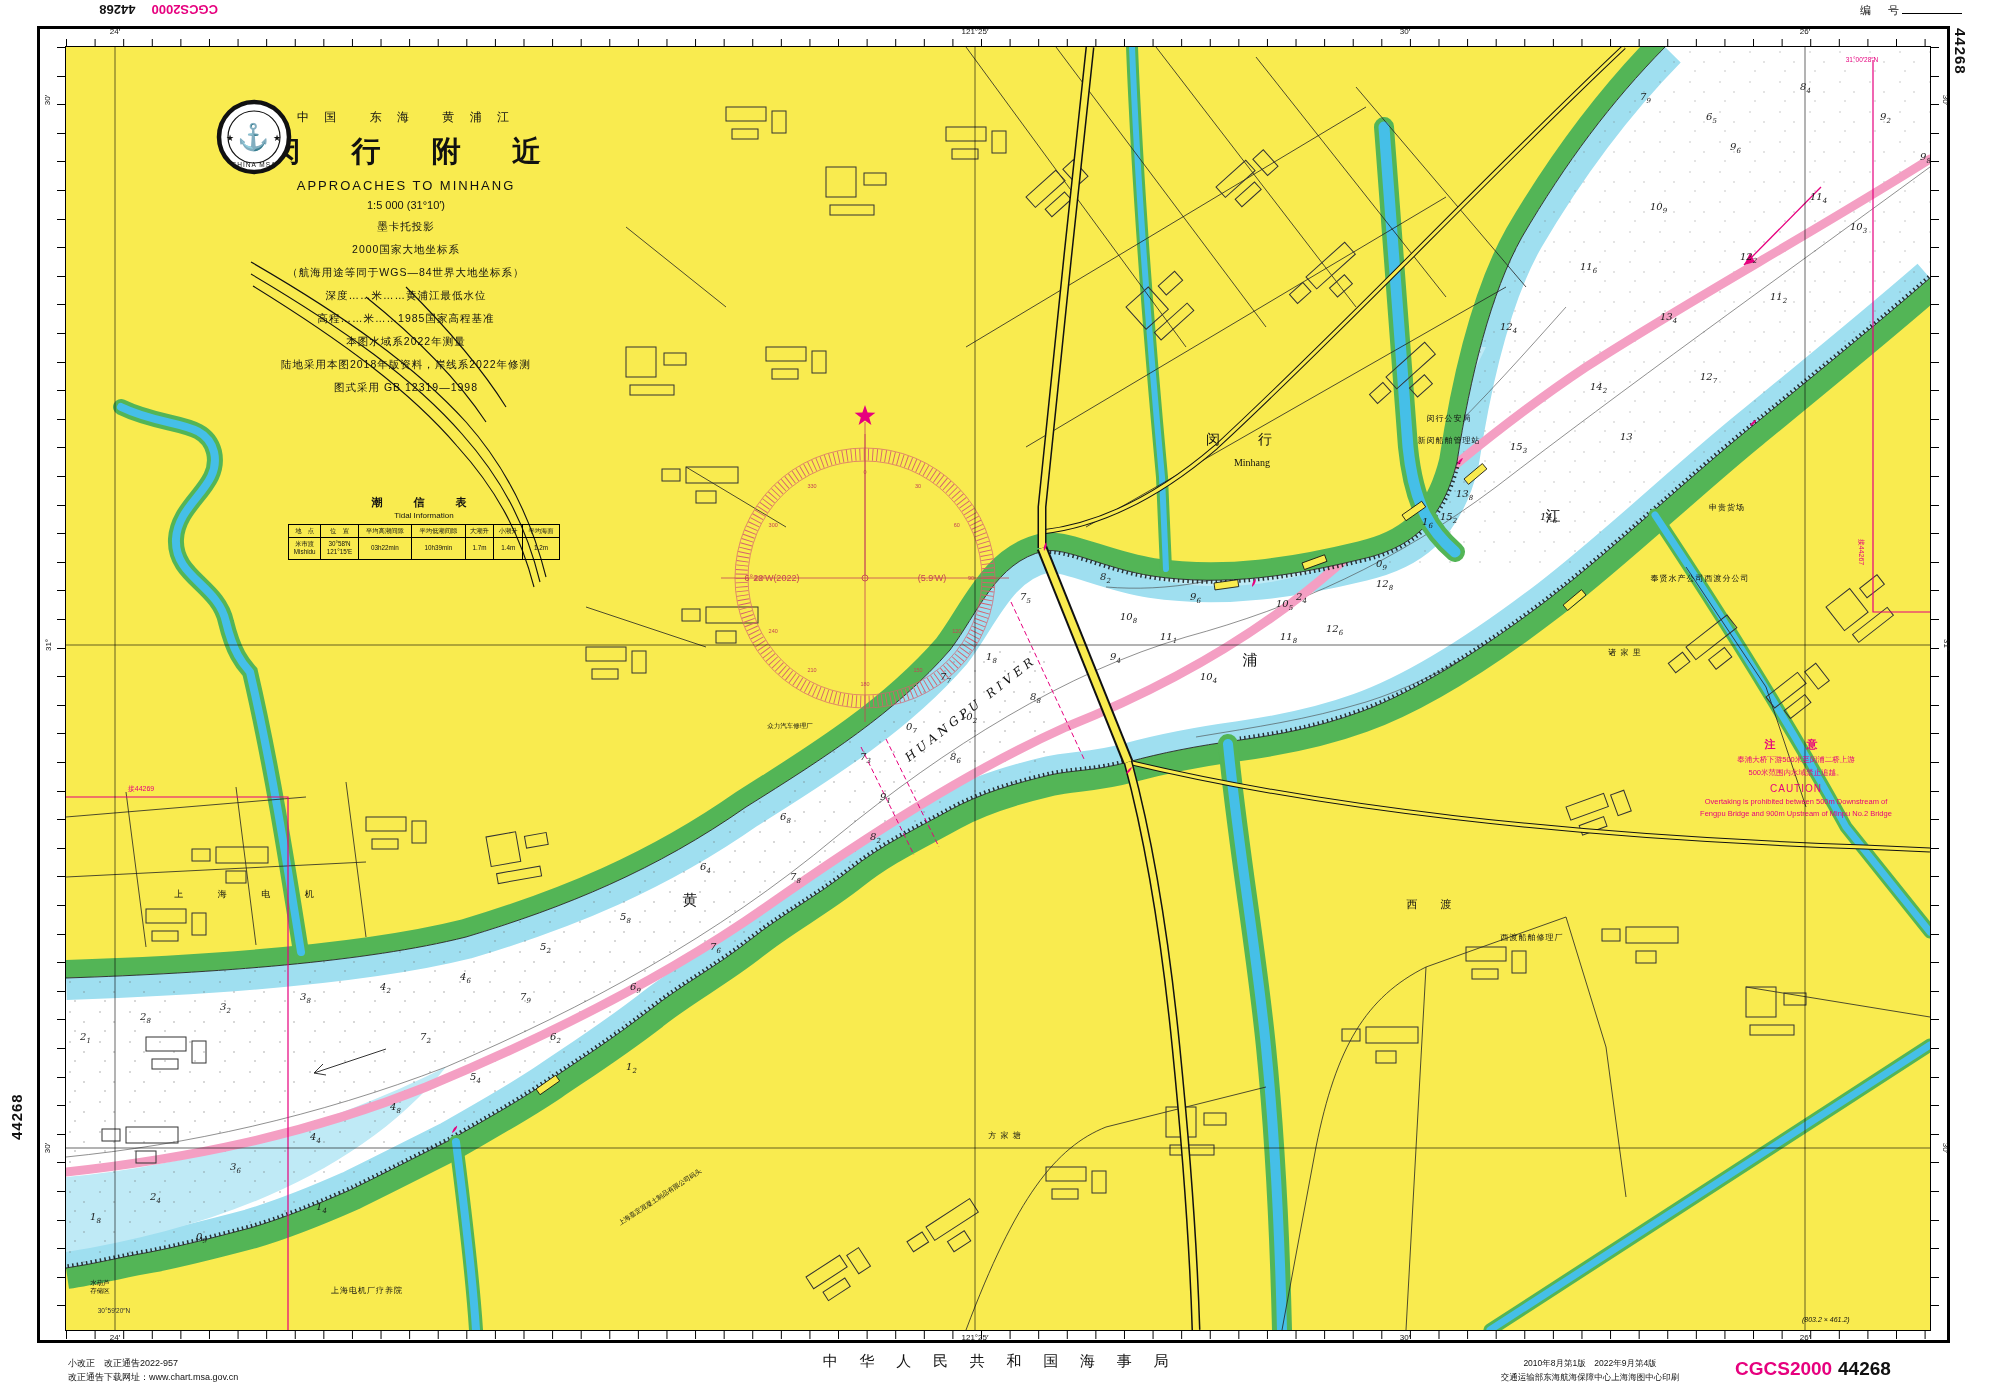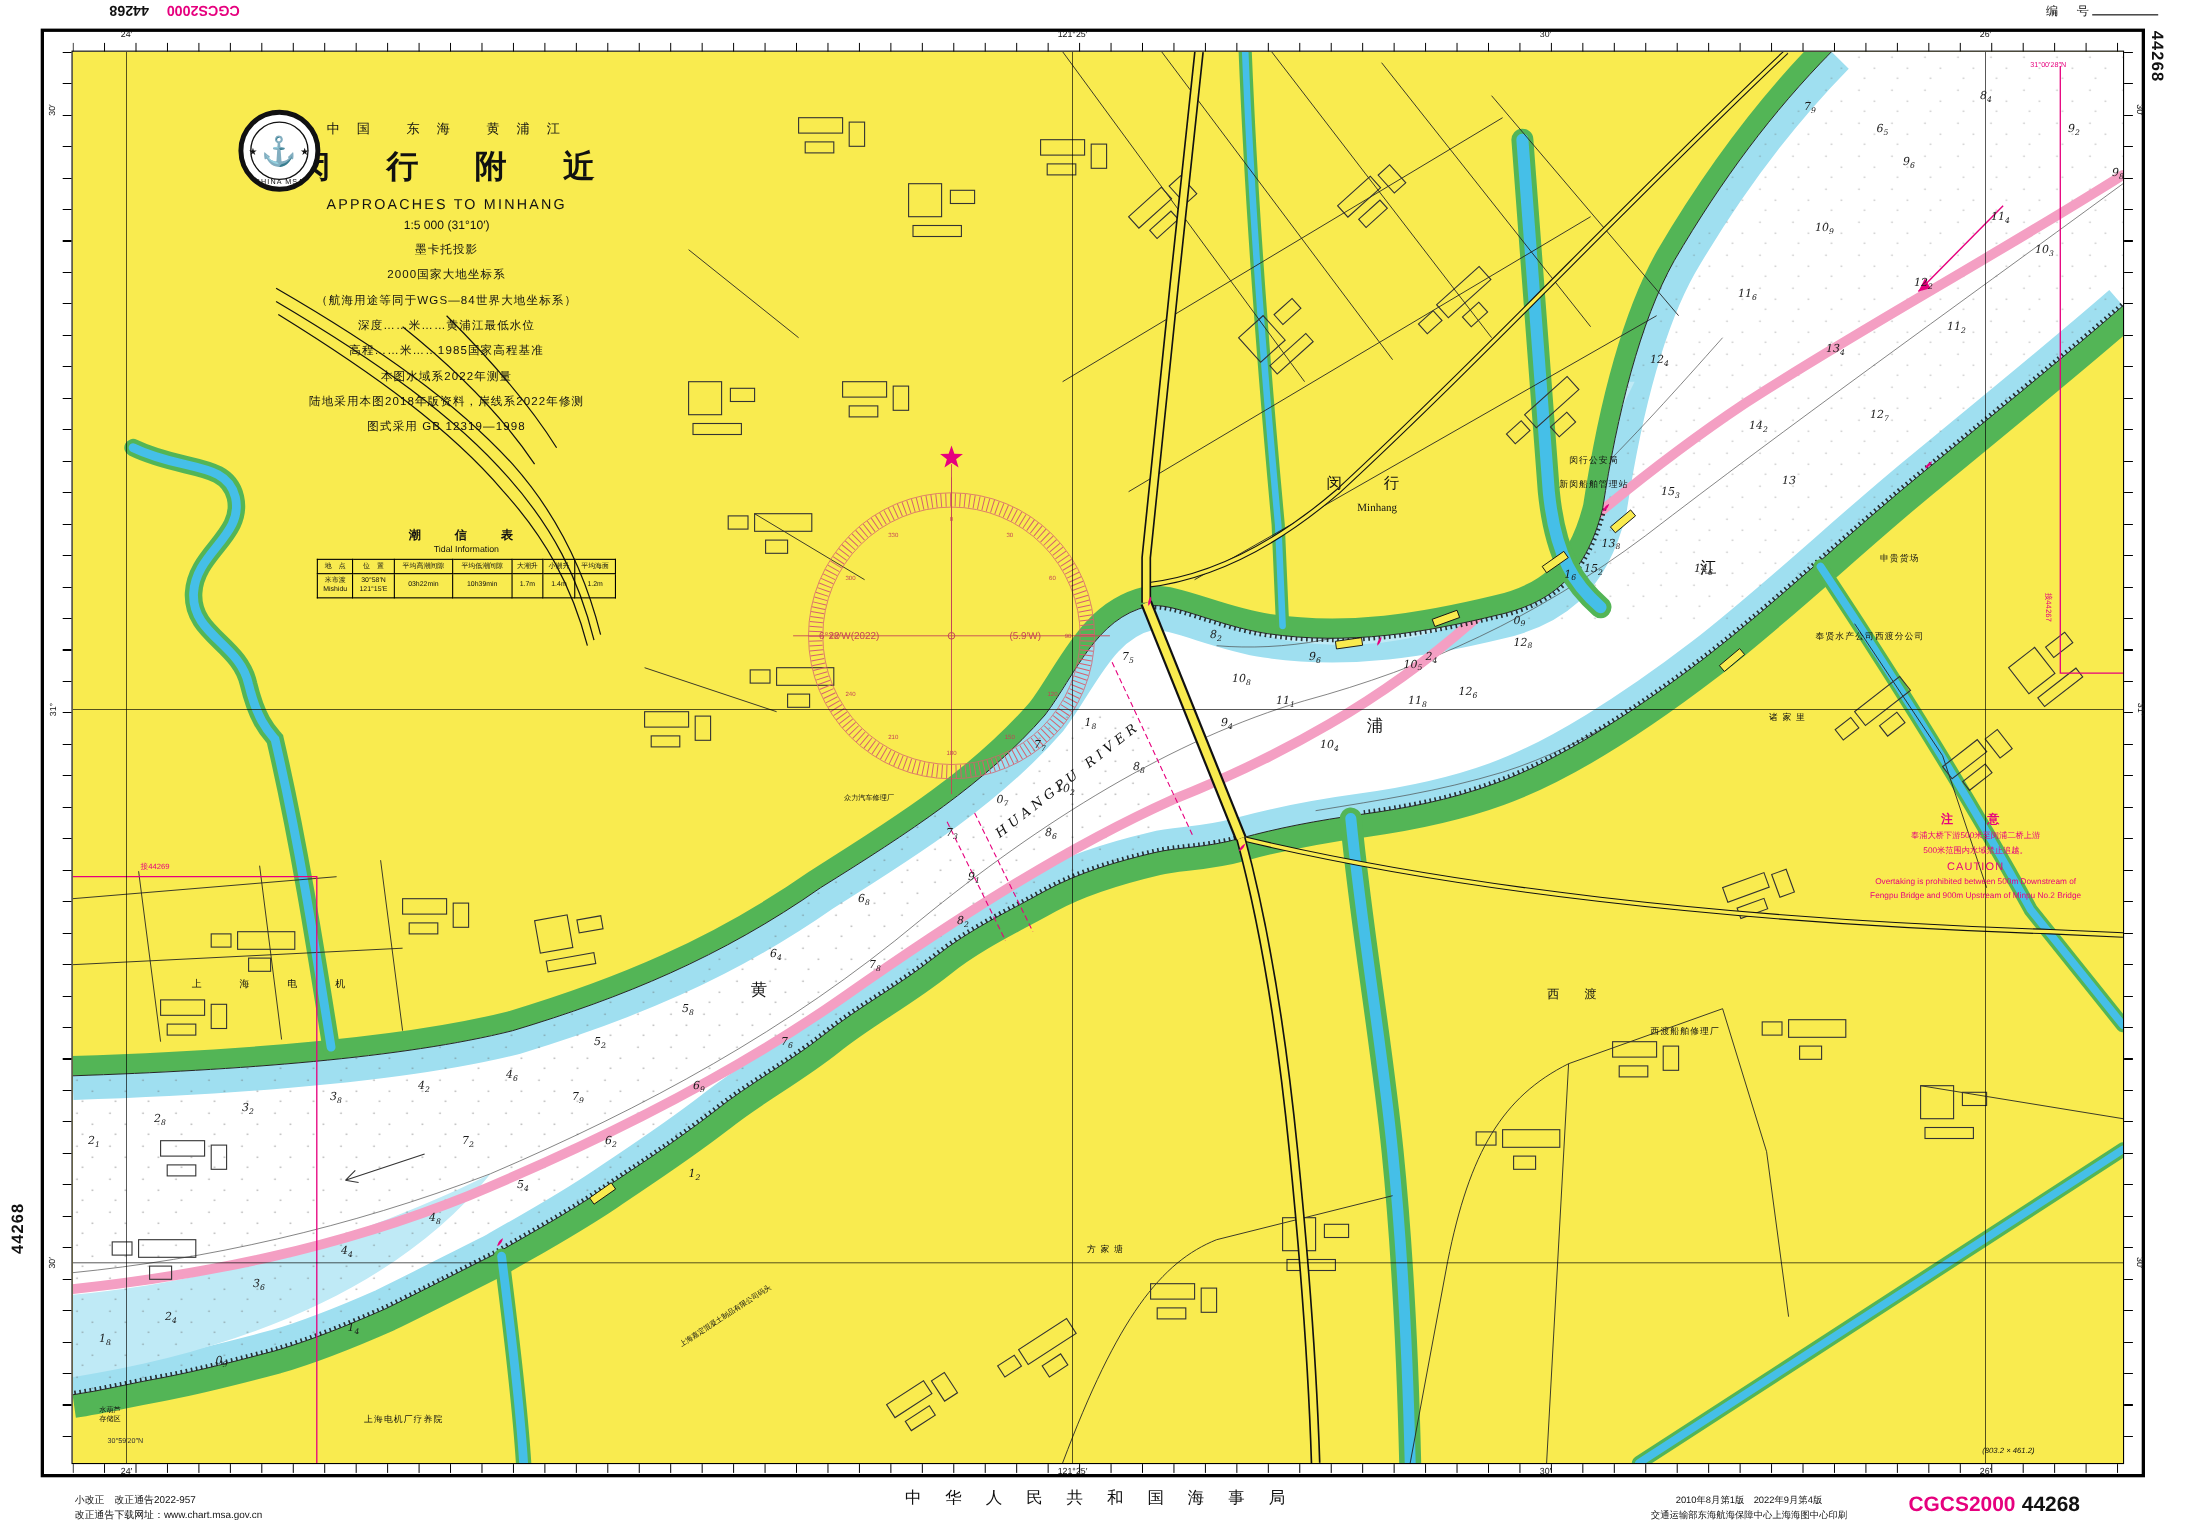--- a/index.html
+++ b/index.html
@@ -29,21 +29,21 @@
   .lbl.spread{font-size:9px;letter-spacing:16px;}
   
   #title-block{position:absolute;left:150px;top:52px;width:380px;text-align:center;}
   #title-block .l0{font-size:12px;letter-spacing:6px;margin-top:10px;}
   #title-block .l1{font-size:29px;letter-spacing:22px;margin-top:6px;font-family:"Liberation Serif",serif;font-weight:bold;text-indent:22px;}
   #title-block .l2{font-size:13px;letter-spacing:2px;margin-top:6px;}
   #title-block .l3{font-size:11px;margin-top:6px;}
   #title-block .ln{font-size:10.5px;margin-top:9px;letter-spacing:1px;}
   
   #tide{position:absolute;left:222px;top:432px;width:272px;text-align:center;}
-  #tide .tt-cn{font-size:11px;font-weight:bold;letter-spacing:10px;}
+  #tide .tt-cn{font-size:11px;font-weight:bold;letter-spacing:10px;margin-top:16px;}
   #tide .tt-en{font-size:8px;margin-top:1px;}
   #tide table{border-collapse:collapse;margin-top:4px;width:272px;border:1.5px solid #000;}
   #tide th,#tide td{border:1px solid #000;font-size:6.3px;font-weight:normal;padding:2px 1px;white-space:pre-line;line-height:1.3;}
   
   #caution{position:absolute;left:1600px;top:690px;width:260px;text-align:center;color:#E6007E;}
   #caution .c0{font-size:11px;font-weight:bold;letter-spacing:10px;}
   #caution .cl{font-size:7.5px;margin-top:3px;}
   #caution .c1{font-size:10px;margin-top:5px;letter-spacing:1px;}
   #flip-code{position:absolute;left:28px;top:2px;width:190px;transform:rotate(180deg);font-weight:bold;font-size:13px;text-align:left;}
   #flip-code .m{color:#E6007E;margin-right:16px;}

